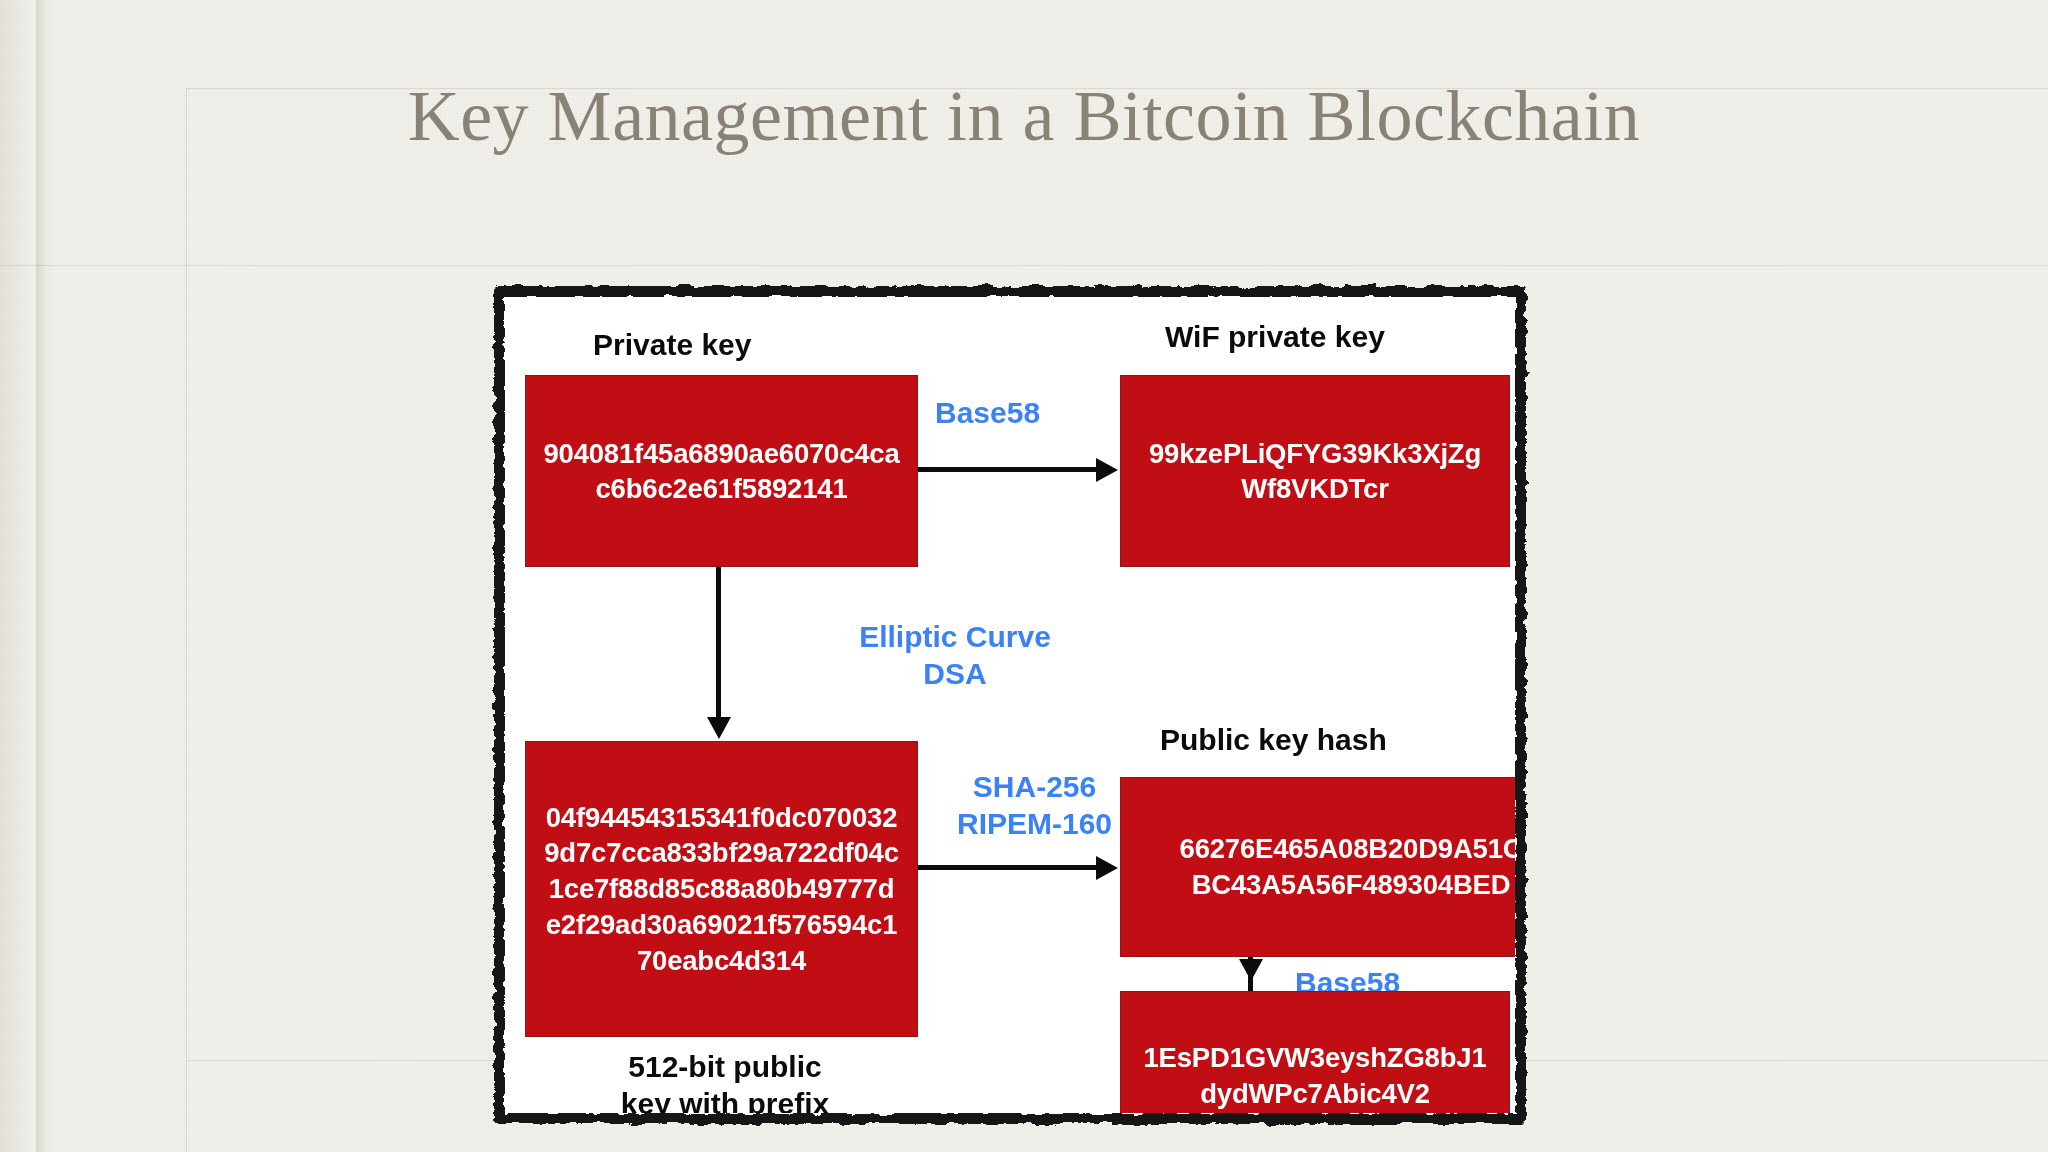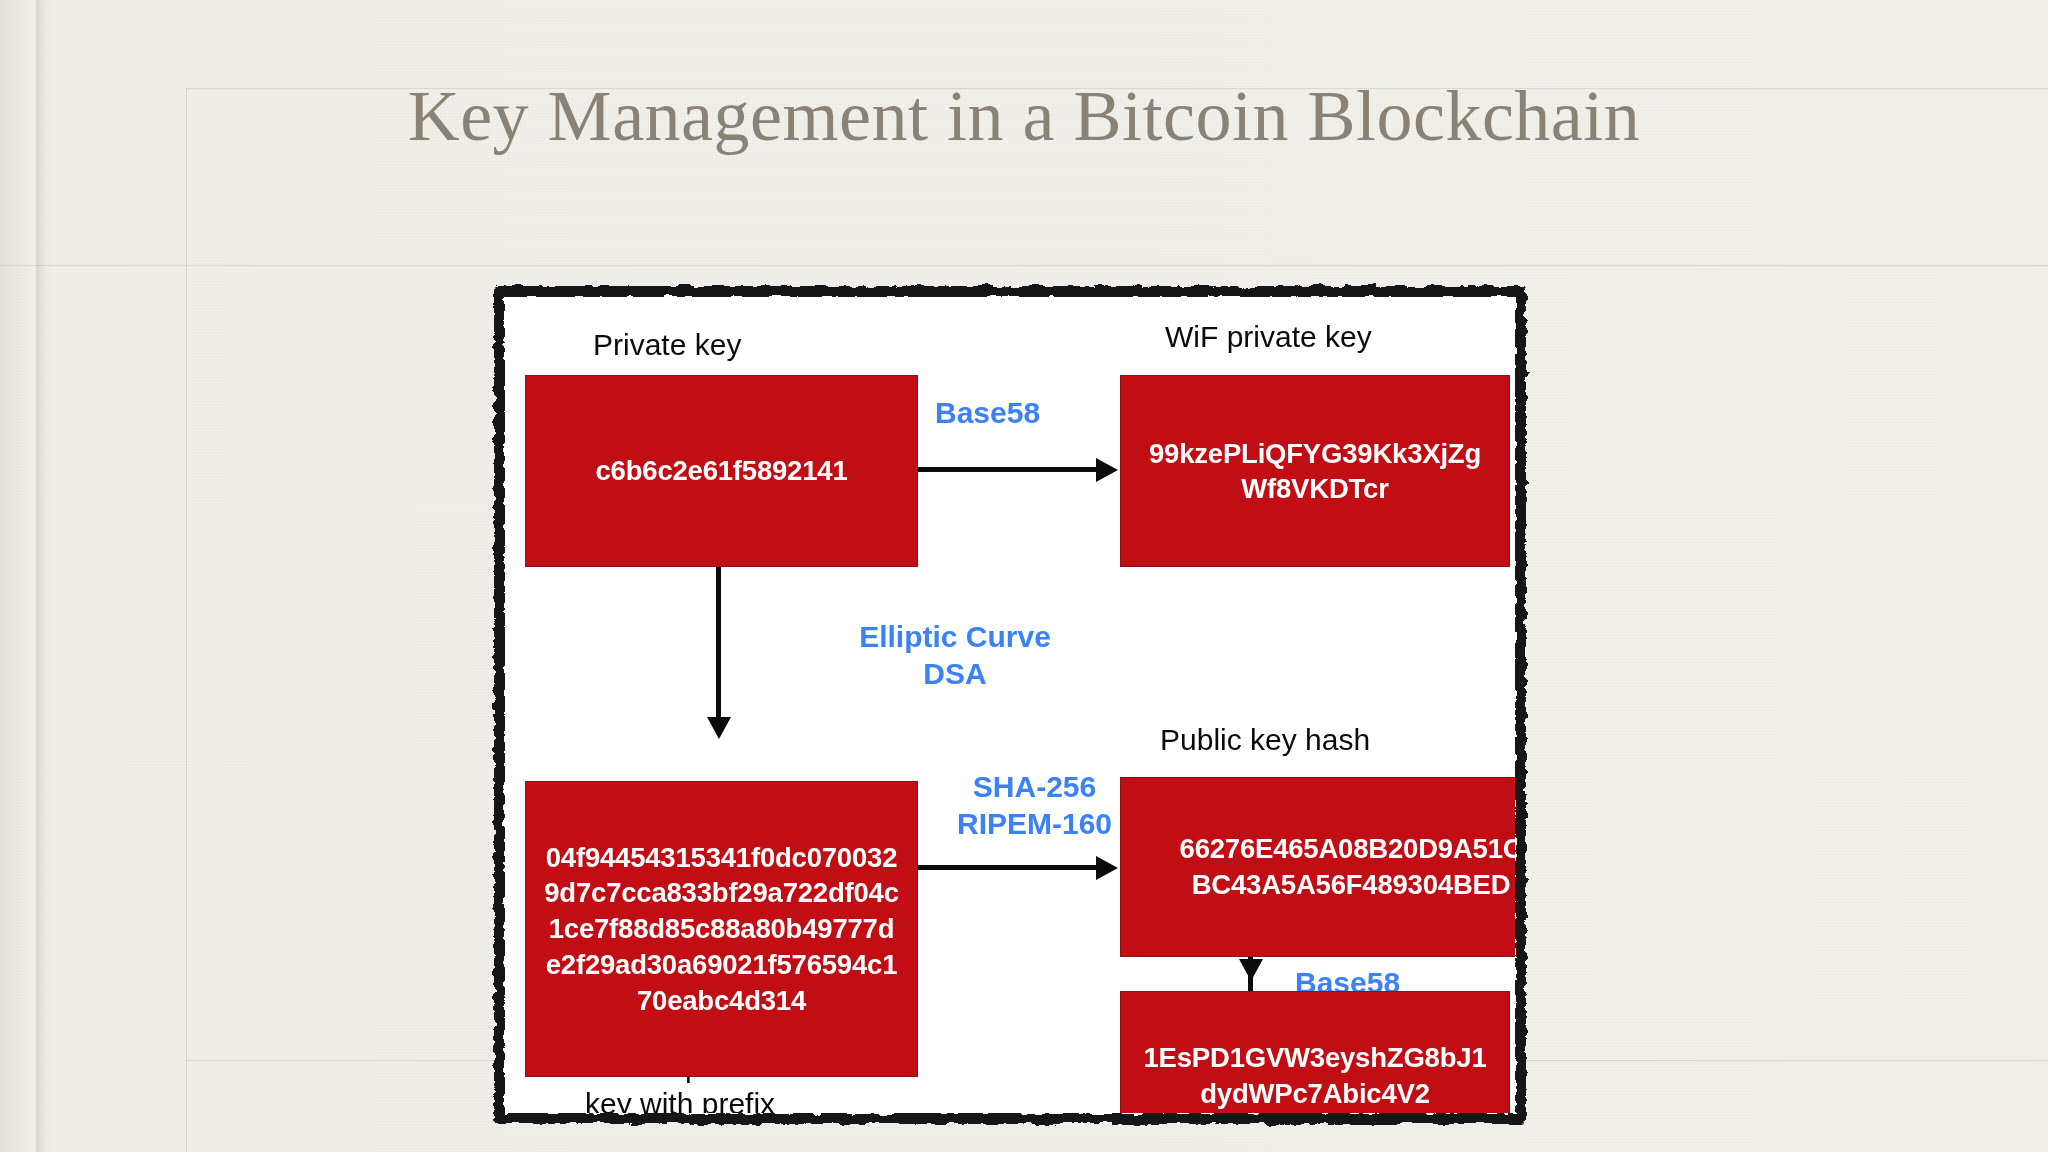--- a/index.html
+++ b/index.html
@@ -114,31 +114,32 @@
     flex-direction: column;
     align-items: center;
     justify-content: center;
     box-sizing: border-box;
     letter-spacing: -0.2px;
   }
   .box .line { display: block; white-space: nowrap; }
 
   #box-private-key { left: 20px;  top: 78px;  width: 393px; height: 192px; font-size: 27.5px; line-height: 1.28; }
   #box-wif-key     { left: 615px; top: 78px;  width: 390px; height: 192px; font-size: 27.5px; line-height: 1.28; }
-  #box-public-key  { left: 20px;  top: 444px; width: 393px; height: 296px; font-size: 27.5px; line-height: 1.30; margin-top: 40px; }
+  #box-public-key  { left: 20px;  top: 444px; width: 393px; height: 296px; font-size: 27.5px; line-height: 1.30; }
   #box-pubkey-hash { left: 615px; top: 480px; width: 462px; height: 180px; font-size: 27.5px; line-height: 1.30; }
   #box-address     { left: 615px; top: 694px; width: 390px; height: 170px; font-size: 27.5px; line-height: 1.30; }
 
   
   .caption {
     position: absolute;
     color: #0b0b0b;
-    font-weight: normal;
+    font-weight: bold;
     font-size: 30px;
     line-height: 1.22;
+    text-align: center;
     white-space: nowrap;
   }
   #label-private-key  { left: 88px;  top: 30px; }
   #label-wif-key      { left: 660px; top: 22px; }
   #label-pubkey-hash  { left: 655px; top: 425px; }
   #label-512bit       { left: 80px;  top: 752px; width: 280px; }
 
   
   .arrow-label {
     position: absolute;
@@ -242,20 +243,21 @@
       <div class="arrow-line" id="arrow2-line"></div>
       <div class="arrow-head head-down" id="arrow2-head"></div>
 
       <div class="arrow-line" id="arrow3-line"></div>
       <div class="arrow-head head-right" id="arrow3-head"></div>
 
       <div class="arrow-line" id="arrow4-line"></div>
       <div class="arrow-head head-down" id="arrow4-head"></div>
 
       <div class="box" id="box-private-key">
+        <span class="line">904081f45a6890ae6070c4ca</span>
         <span class="line">c6b6c2e61f5892141</span>
       </div>
 
       <div class="box" id="box-wif-key">
         <span class="line">99kzePLiQFYG39Kk3XjZg</span>
         <span class="line">Wf8VKDTcr</span>
       </div>
 
       <div class="box" id="box-public-key">
         <span class="line">04f94454315341f0dc070032</span>

